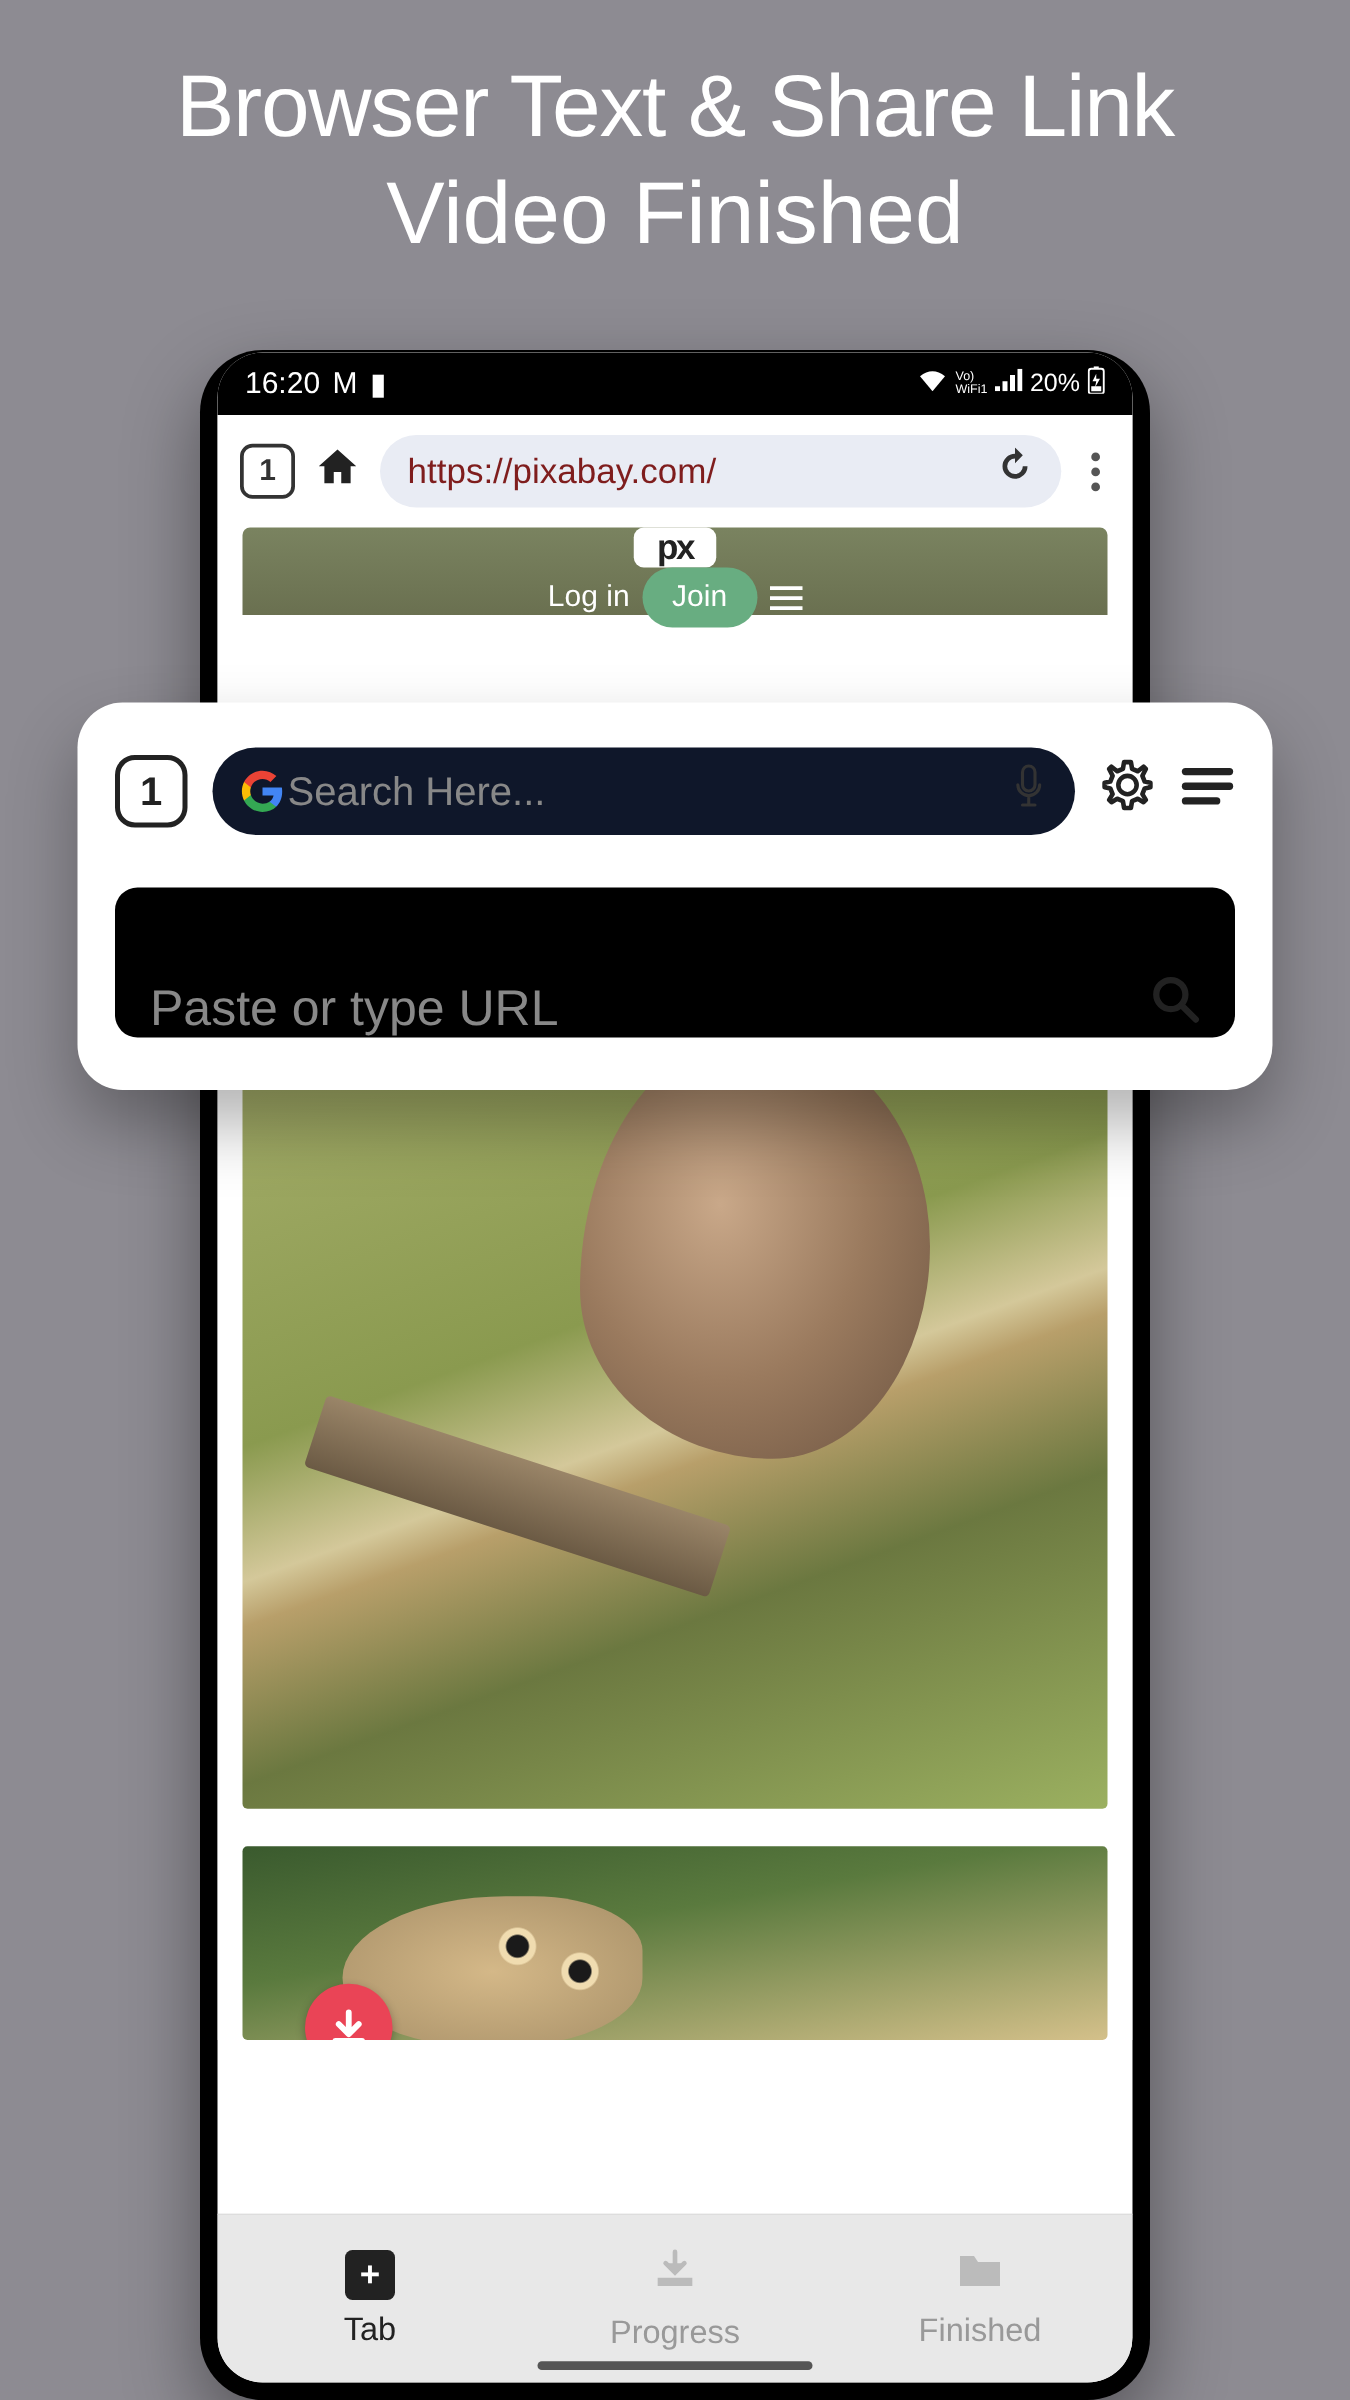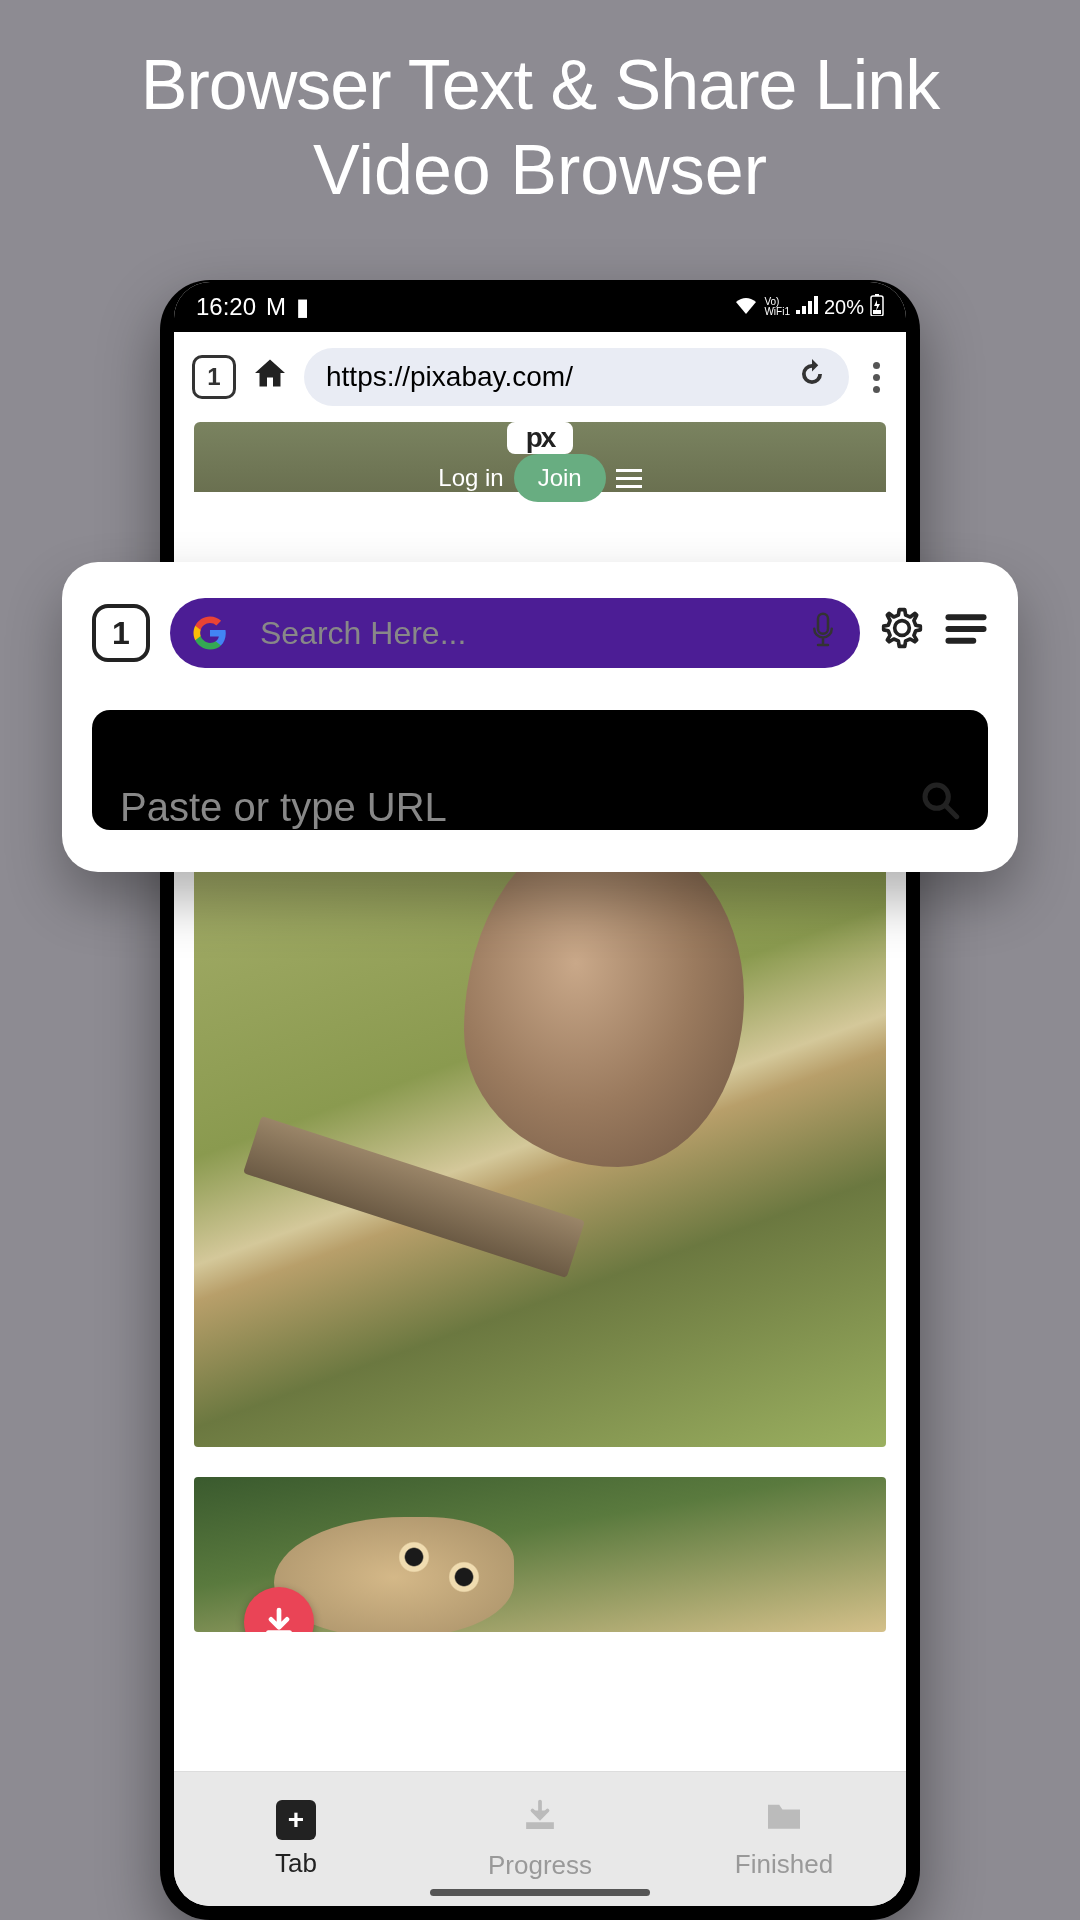--- a/index.html
+++ b/index.html
@@ -67,21 +67,21 @@
 }
 .home-btn { font-size: 34px; color: #222; }
 .url-pill {
   flex: 1;
   height: 58px;
   background: #e9ecf4;
   border-radius: 30px;
   display: flex;
   align-items: center;
   padding: 0 22px;
-  color: #000000;
+  color: #7f1d1d;
   font-size: 28px;
   justify-content: space-between;
 }
 .reload-icon { font-size: 30px; color: #333; font-weight: bold; }
 .menu-dots { display: flex; flex-direction: column; gap: 5px; padding: 0 8px; }
 .menu-dots span { width: 7px; height: 7px; background: #555; border-radius: 50%; }
 
 .content-area {
   background: #fff;
   padding: 0 20px;
@@ -211,26 +211,26 @@
   display: flex;
   align-items: center;
   justify-content: center;
   font-size: 32px;
   font-weight: 700;
   color: #222;
 }
 .search-pill {
   flex: 1;
   height: 70px;
-  background: #4c1d95;
+  background: #0f172a;
   border-radius: 36px;
   display: flex;
   align-items: center;
   padding: 0 22px;
-  gap: 32px;
+  gap: 2px;
 }
 .g-logo { width: 36px; height: 36px; }
 .search-placeholder { color: #888; font-size: 32px; flex: 1; }
 .mic-icon { font-size: 30px; color: #444; }
 .gear-icon, .menu-icon { font-size: 42px; color: #222; }
 .overlay-url-box {
   margin-top: 42px;
   height: 120px;
   background: #000000;
   border-radius: 18px;
@@ -299,21 +299,21 @@
   height: 7px;
   background: #555;
   border-radius: 4px;
 }
 </style>
 </head>
 <body>
 
 <div class="headline">
   <div class="headline-bold">Browser Text &amp; Share Link</div>
-  <div class="headline-light">Video Browser</div>
+  <div class="headline-light">Video Finished</div>
 </div>
 
 <div class="phone-frame">
   <div class="phone-screen">
 
     <div class="status-bar">
       <div class="status-left">
         <span>16:20</span>
         <span>M</span>
         <span>▮</span>

